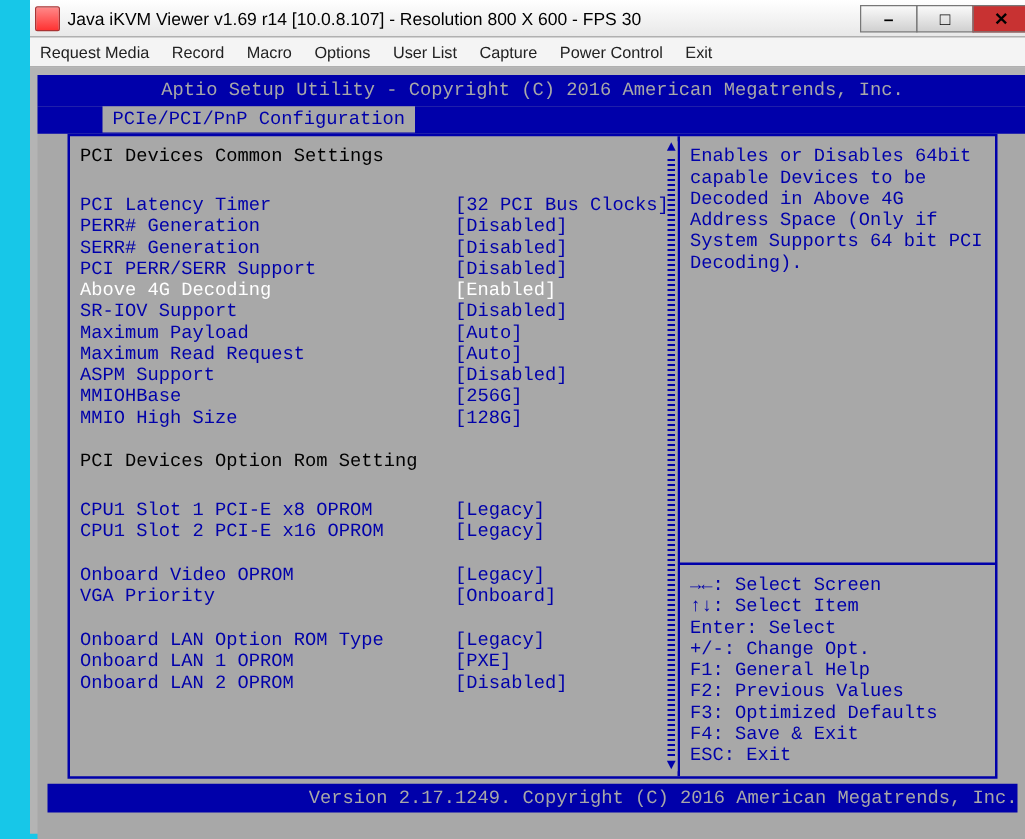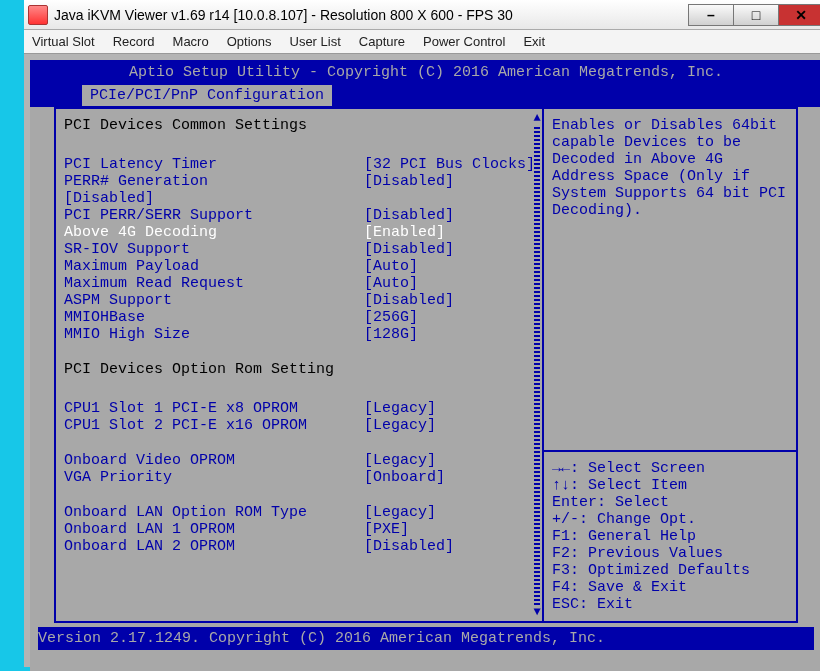--- a/index.html
+++ b/index.html
@@ -107,21 +107,21 @@
 }
 .setting-head { color: #000; margin-bottom: 4px; }
 .setting-row { display: flex; }
 .setting-label { width: 300px; color: #0000aa; }
 .setting-value { color: #0000aa; }
 .setting-row.selected .setting-label,
 .setting-row.selected .setting-value { color: #fff; }
 .bios-footer {
   background: #0000aa;
   color: #a8a8a8;
-  text-align: left;
+  text-align: right;
   padding: 3px 0;
   margin: 4px 8px 0 8px;
 }
 .scrollbar {
   position: absolute;
   right: 0; top: 4px; bottom: 4px;
   width: 10px;
   background: #a8a8a8;
 }
 .scroll-arrow {
@@ -144,21 +144,21 @@
   <div class="titlebar">
     <div class="java-icon"></div>
     <div class="title-text">Java iKVM Viewer v1.69 r14 [10.0.8.107]  - Resolution 800 X 600 - FPS 30</div>
     <div class="win-btns">
       <div class="win-btn">–</div>
       <div class="win-btn">□</div>
       <div class="win-btn close">✕</div>
     </div>
   </div>
   <div class="menubar">
-    <span>Virtual Slot</span>
+    <span>Request Media</span>
     <span>Record</span>
     <span>Macro</span>
     <span>Options</span>
     <span>User List</span>
     <span>Capture</span>
     <span>Power Control</span>
     <span>Exit</span>
   </div>
 
   <div class="bios">
@@ -174,20 +174,21 @@
             <div style="height: 18px;"></div>
             <div class="setting-row">
               <div class="setting-label">PCI Latency Timer</div>
               <div class="setting-value">[32 PCI Bus Clocks]</div>
             </div>
             <div class="setting-row">
               <div class="setting-label">PERR# Generation</div>
               <div class="setting-value">[Disabled]</div>
             </div>
             <div class="setting-row">
+              <div class="setting-label">SERR# Generation</div>
               <div class="setting-value">[Disabled]</div>
             </div>
             <div class="setting-row">
               <div class="setting-label">PCI PERR/SERR Support</div>
               <div class="setting-value">[Disabled]</div>
             </div>
             <div class="setting-row selected">
               <div class="setting-label">Above 4G Decoding</div>
               <div class="setting-value">[Enabled]</div>
             </div>

